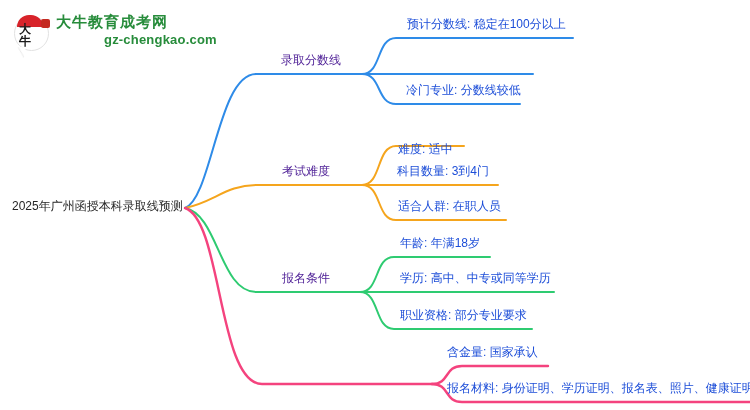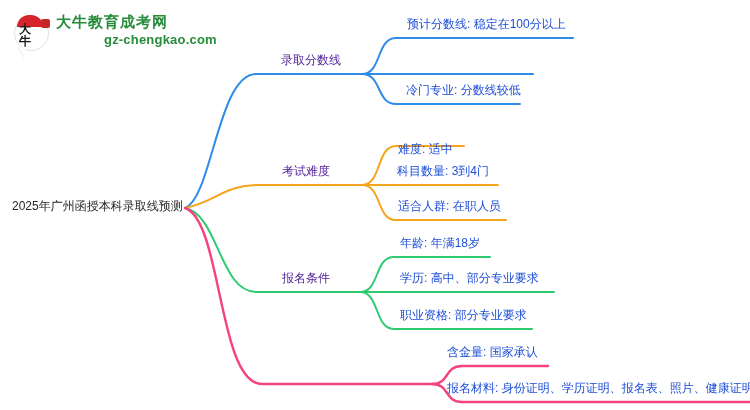--- a/index.html
+++ b/index.html
@@ -70,19 +70,19 @@
   <div class="node blabel" style="left:282px;top:271px;">报名条件</div>
 
   <div class="node" style="left:407px;top:17px;">预计分数线: 稳定在100分以上</div>
   <div class="node" style="left:406px;top:83px;">冷门专业: 分数线较低</div>
 
   <div class="node" style="left:398px;top:125px;margin-top:17px;">难度: 适中</div>
   <div class="node" style="left:397px;top:164px;">科目数量: 3到4门</div>
   <div class="node" style="left:398px;top:199px;">适合人群: 在职人员</div>
 
   <div class="node" style="left:400px;top:236px;">年龄: 年满18岁</div>
-  <div class="node" style="left:400px;top:271px;">学历: 高中、部分专业要求</div>
+  <div class="node" style="left:400px;top:271px;">学历: 高中、中专或同等学历</div>
   <div class="node" style="left:447px;top:345px;">含金量: 国家承认</div>
 
   <div class="node" style="left:400px;top:308px;">职业资格: 部分专业要求</div>
   <div class="node" style="left:447px;top:381px;">报名材料: 身份证明、学历证明、报名表、照片、健康证明</div>
 
 </div>
 
 </body></html>

